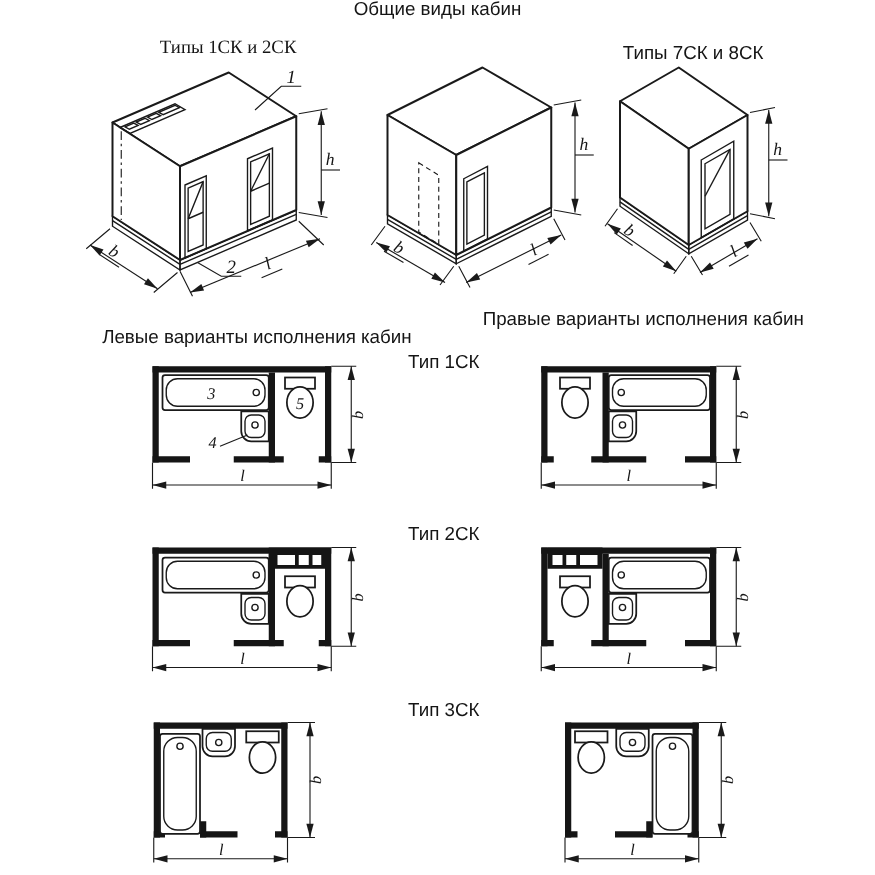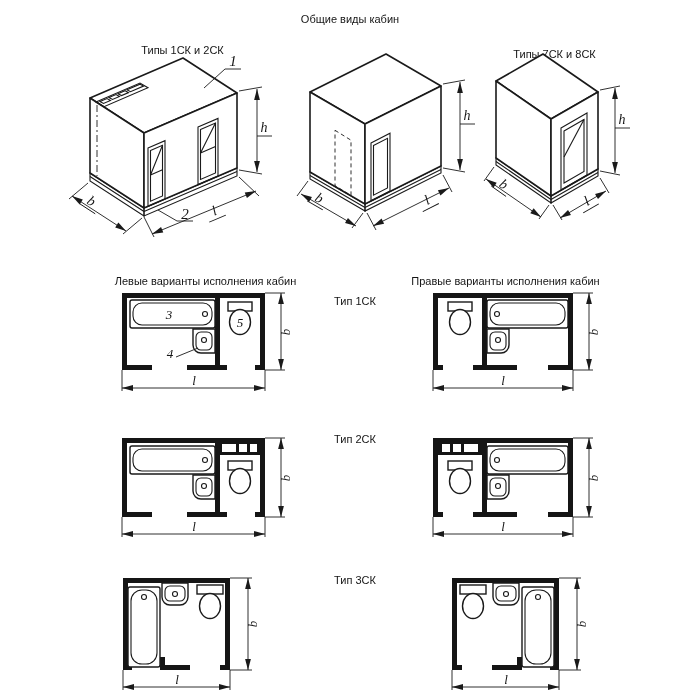--- a/index.html
+++ b/index.html
@@ -1,18 +1,18 @@
 <!DOCTYPE html>
 <html><head>
 <meta charset="utf-8">
 <style>
   html,body { margin:0; padding:0; background:#ffffff; }
   .canvas { position:relative; width:700px; height:700px; background:#ffffff;
             font-family:"Liberation Sans", sans-serif; color:#151515; overflow:hidden; }
-  .lbl { position:absolute; text-align:center; font-size:11px; line-height:15px; color:#151515; white-space:nowrap;margin-top:12px; }
+  .lbl { position:absolute; text-align:center; font-size:15px; line-height:15px; color:#151515; white-space:nowrap; }
   svg { position:absolute; overflow:visible; }
   svg text { font-family:"Liberation Serif", serif; font-style:italic; fill:#151515; }
   .f  { fill:#ffffff; stroke:#1a1a1a; stroke-width:1.6; stroke-linejoin:round; }
   .t  { stroke:#1a1a1a; stroke-width:1.1; fill:none; }
   .d  { stroke:#1a1a1a; stroke-width:0.9; fill:none; }
   .w  { fill:#151515; stroke:none; }
   .hole { fill:#ffffff; stroke:none; }
   .fx { stroke:#1a1a1a; stroke-width:1.4; fill:#ffffff; }
   .fx2{ stroke:#1a1a1a; stroke-width:1.1; fill:none; }
   .cap  { font-size:15px; }
@@ -26,24 +26,24 @@
 
   <svg width="0" height="0" aria-hidden="true">
     <defs>
       <marker id="arr" markerUnits="userSpaceOnUse" markerWidth="13" markerHeight="8" refX="11.5" refY="4" orient="auto-start-reverse">
         <path d="M11.5,4 L0.5,1.1 L0.5,6.9 Z" fill="#1a1a1a"></path>
       </marker>
     </defs>
   </svg>
 
   <div class="lbl" style="left:0;top:6;width:700px;">Общие виды кабин</div>
-  <div class="lbl" style="left:90px;top:31px;width:185px;">Типы 1СК и 2СК</div>
+  <div class="lbl" style="left:90px;top:31px;width:185px;font-family:Liberation Serif, serif;">Типы 1СК и 2СК</div>
   <div class="lbl" style="left:462px;top:35px;width:185px;">Типы 7СК и 8СК</div>
   <div class="lbl" style="left:68px;top:262px;width:275px;">Левые варианты исполнения кабин</div>
-  <div class="lbl" style="left:368px;top:262px;width:275px;">Правые варианты исполнения кабин</div>
+  <div class="lbl" style="left:368px;top:248px;width:275px;text-align:right;">Правые варианты исполнения кабин</div>
   <div class="lbl" style="left:0;top:282px;width:710px;">Тип 1СК</div>
   <div class="lbl" style="left:0;top:420px;width:710px;">Тип 2СК</div>
   <div class="lbl" style="left:0;top:561px;width:710px;">Тип 3СК</div>
 
   <svg style="left:56px;top:50px;" width="232" height="196" viewBox="0 0 232 196">
     <g>
       <path class="t" d="M34,123 L88,158 L88,166 L34,131 Z"></path>
       <path class="t" d="M88,158 L181,118 L181,126 L88,166 Z"></path>
       <path class="t" d="M34,126.5 L88,161.5 M88,161.5 L181,121.5"></path>
     </g>

